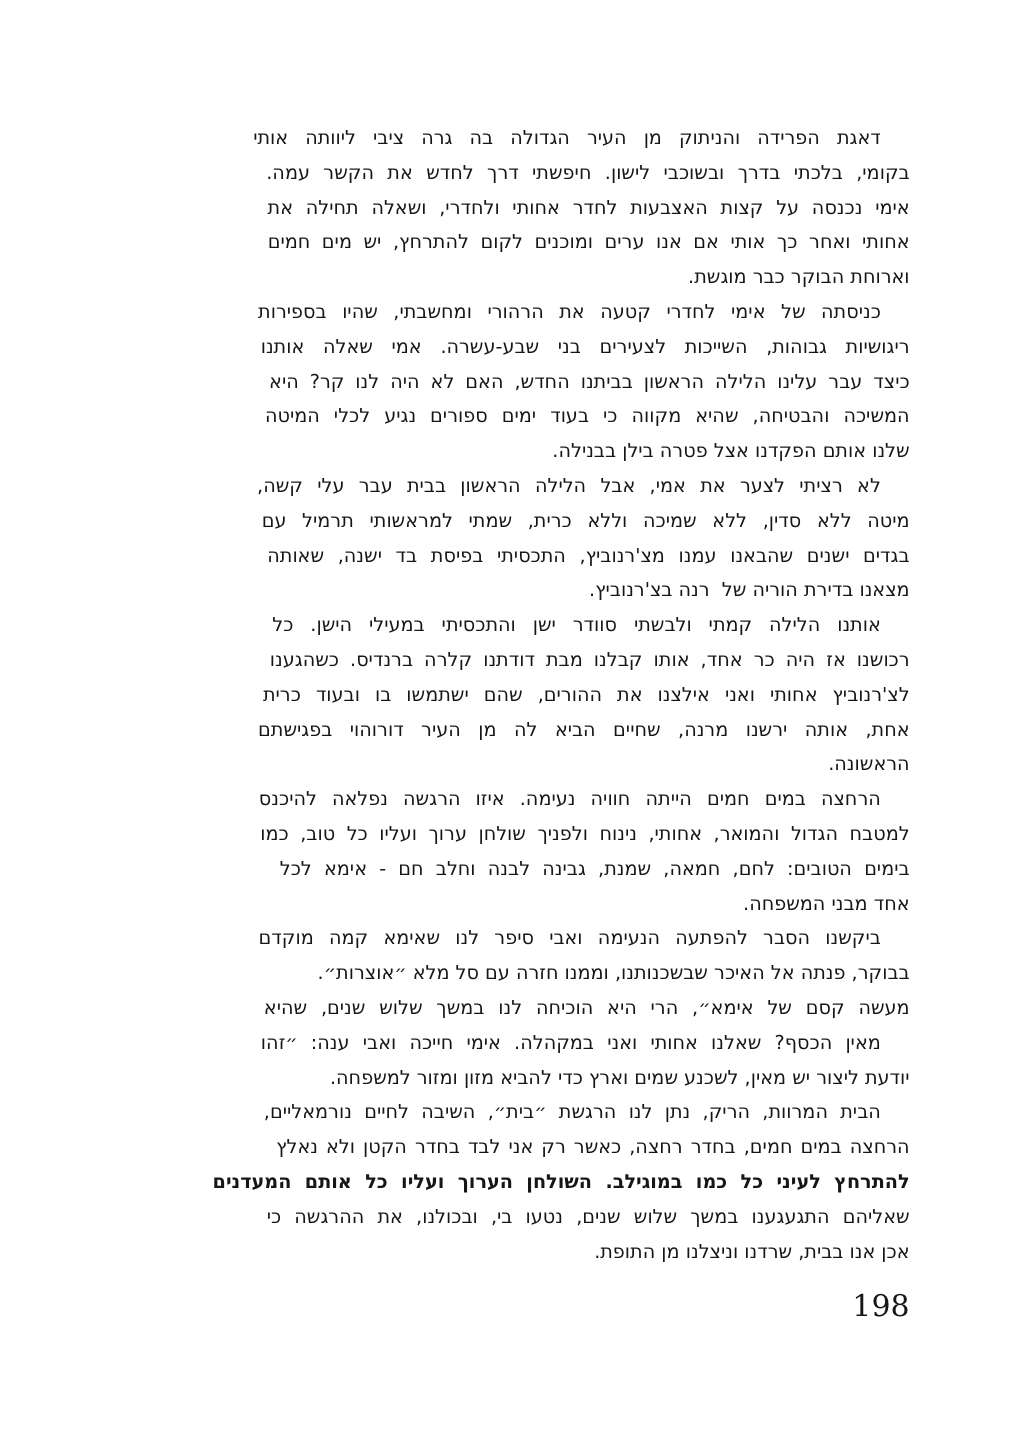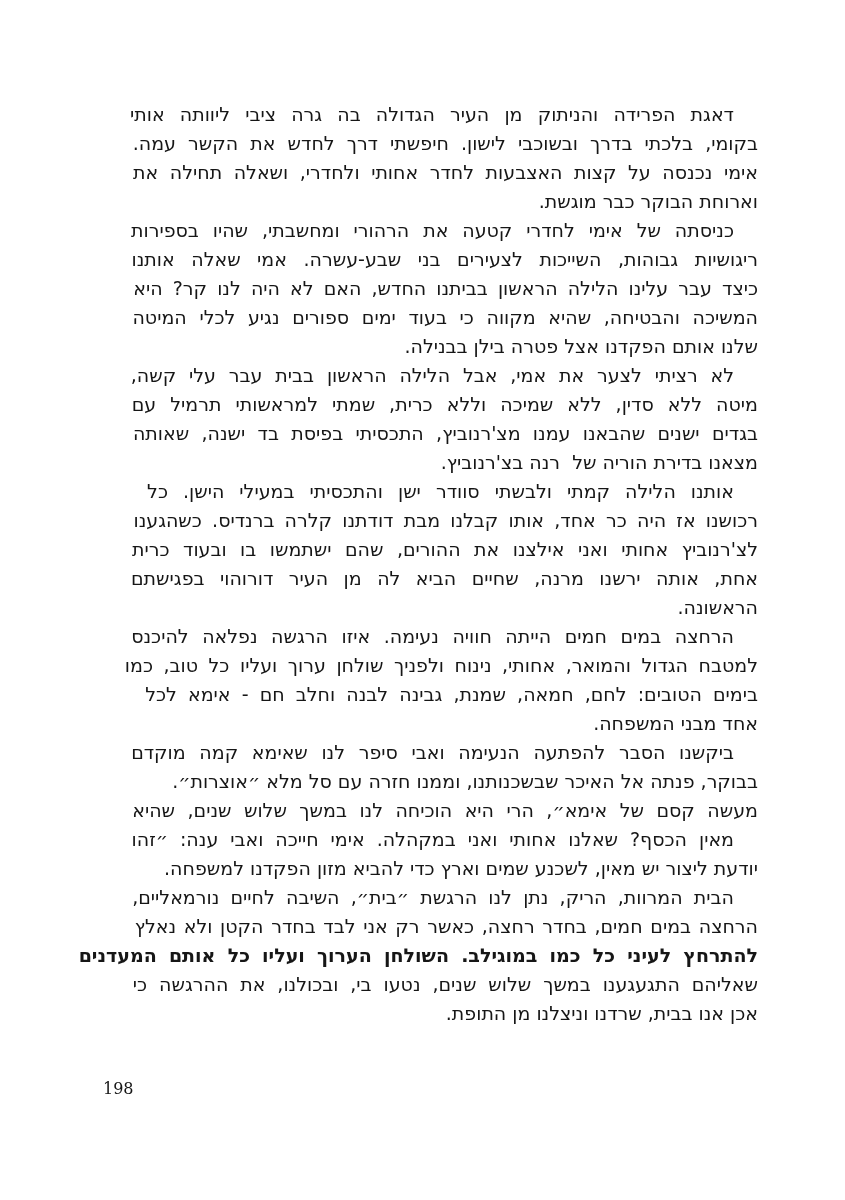--- a/index.html
+++ b/index.html
@@ -15,21 +15,21 @@
     overflow: hidden;
     color: #161616;
   }
   .text-block {
     position: absolute;
     top: 100px;
     left: 103px;
     width: 655px;
     direction: rtl;
     font-family: "DejaVu Sans", sans-serif;
-    font-size: 19px;
+    font-size: 16px;
     line-height: 29px;
     color: #161616;
   }
   .paragraph {
     margin: 0;
     padding: 0;
   }
   .line {
     height: 29px;
     text-align: right;
@@ -40,36 +40,37 @@
     display: inline;
   }
   .line.first {
     padding-right: 24px;
   }
   .page-number {
     position: absolute;
     top: 1076px;
     left: 103px;
     width: 655px;
-    text-align: left;
+    text-align: right;
     font-family: "DejaVu Serif", serif;
-    font-size: 16px;
+    font-size: 25px;
     line-height: 26px;
     color: #161616;
   }
 </style>
 </head>
 <body>
 
 <div class="page">
   <div class="text-block" id="text-block">
       <div class="paragraph">
         <div class="line first"><span style="word-spacing: 9.11875px;">דאגת הפרידה והניתוק מן העיר הגדולה בה גרה ציבי ליוותה אותי</span></div>
         <div class="line"><span style="word-spacing: 6.0625px;">בקומי, בלכתי בדרך ובשוכבי לישון. חיפשתי דרך לחדש את הקשר עמה.</span></div>
         <div class="line"><span style="word-spacing: 5.525px;">אימי נכנסה על קצות האצבעות לחדר אחותי ולחדרי, ושאלה תחילה את</span></div>
+        <div class="line"><span style="word-spacing: 4.5599px;">אחותי ואחר כך אותי אם אנו ערים ומוכנים לקום להתרחץ, יש מים חמים</span></div>
         <div class="line last"><span>וארוחת הבוקר כבר מוגשת.</span></div>
       </div>
       <div class="paragraph">
         <div class="line first"><span style="word-spacing: 7.85938px;">כניסתה של אימי לחדרי קטעה את הרהורי ומחשבתי, שהיו בספירות</span></div>
         <div class="line"><span style="word-spacing: 10.4785px;">ריגושיות גבוהות, השייכות לצעירים בני שבע-עשרה. אמי שאלה אותנו</span></div>
         <div class="line"><span style="word-spacing: 4.07552px;">כיצד עבר עלינו הלילה הראשון בביתנו החדש, האם לא היה לנו קר? היא</span></div>
         <div class="line"><span style="word-spacing: 6.62188px;">המשיכה והבטיחה, שהיא מקווה כי בעוד ימים ספורים נגיע לכלי המיטה</span></div>
         <div class="line last"><span>שלנו אותם הפקדנו אצל פטרה בילן בבנילה.</span></div>
       </div>
       <div class="paragraph">
@@ -91,21 +92,21 @@
         <div class="line"><span style="word-spacing: 5.09233px;">בימים הטובים: לחם, חמאה, שמנת, גבינה לבנה וחלב חם - אימא לכל</span></div>
         <div class="line last"><span>אחד מבני המשפחה.</span></div>
       </div>
       <div class="paragraph">
         <div class="line first"><span style="word-spacing: 7.61458px;">ביקשנו הסבר להפתעה הנעימה ואבי סיפר לנו שאימא קמה מוקדם</span></div>
         <div class="line last"><span>בבוקר, פנתה אל האיכר שבשכנותנו, וממנו חזרה עם סל מלא ״אוצרות״.</span></div>
       </div>
       <div class="paragraph">
         <div class="line"><span style="word-spacing: 6.44318px;">מעשה קסם של אימא״, הרי היא הוכיחה לנו במשך שלוש שנים, שהיא</span></div>
         <div class="line first"><span style="word-spacing: 5.90937px;">מאין הכסף? שאלנו אחותי ואני במקהלה. אימי חייכה ואבי ענה: ״זהו</span></div>
-        <div class="line last"><span>יודעת ליצור יש מאין, לשכנע שמים וארץ כדי להביא מזון הפקדנו למשפחה.</span></div>
+        <div class="line last"><span>יודעת ליצור יש מאין, לשכנע שמים וארץ כדי להביא מזון ומזור למשפחה.</span></div>
       </div>
       <div class="paragraph">
         <div class="line first"><span style="word-spacing: 5.17014px; margin-left: 24px;">הבית המרוות, הריק, נתן לנו הרגשת ״בית״, השיבה לחיים נורמאליים,</span></div>
         <div class="line"><span style="word-spacing: 1.61849px;">הרחצה במים חמים, בחדר רחצה, כאשר רק אני לבד בחדר הקטן ולא נאלץ</span></div>
         <div class="line"><span style="word-spacing: 5.57969px; font-weight: bold;">להתרחץ לעיני כל כמו במוגילב. השולחן הערוך ועליו כל אותם המעדנים</span></div>
         <div class="line"><span style="word-spacing: 5.9px;">שאליהם התגעגענו במשך שלוש שנים, נטעו בי, ובכולנו, את ההרגשה כי</span></div>
         <div class="line last"><span>אכן אנו בבית, שרדנו וניצלנו מן התופת.</span></div>
       </div>
     </div>
   <div class="page-number">198</div>

